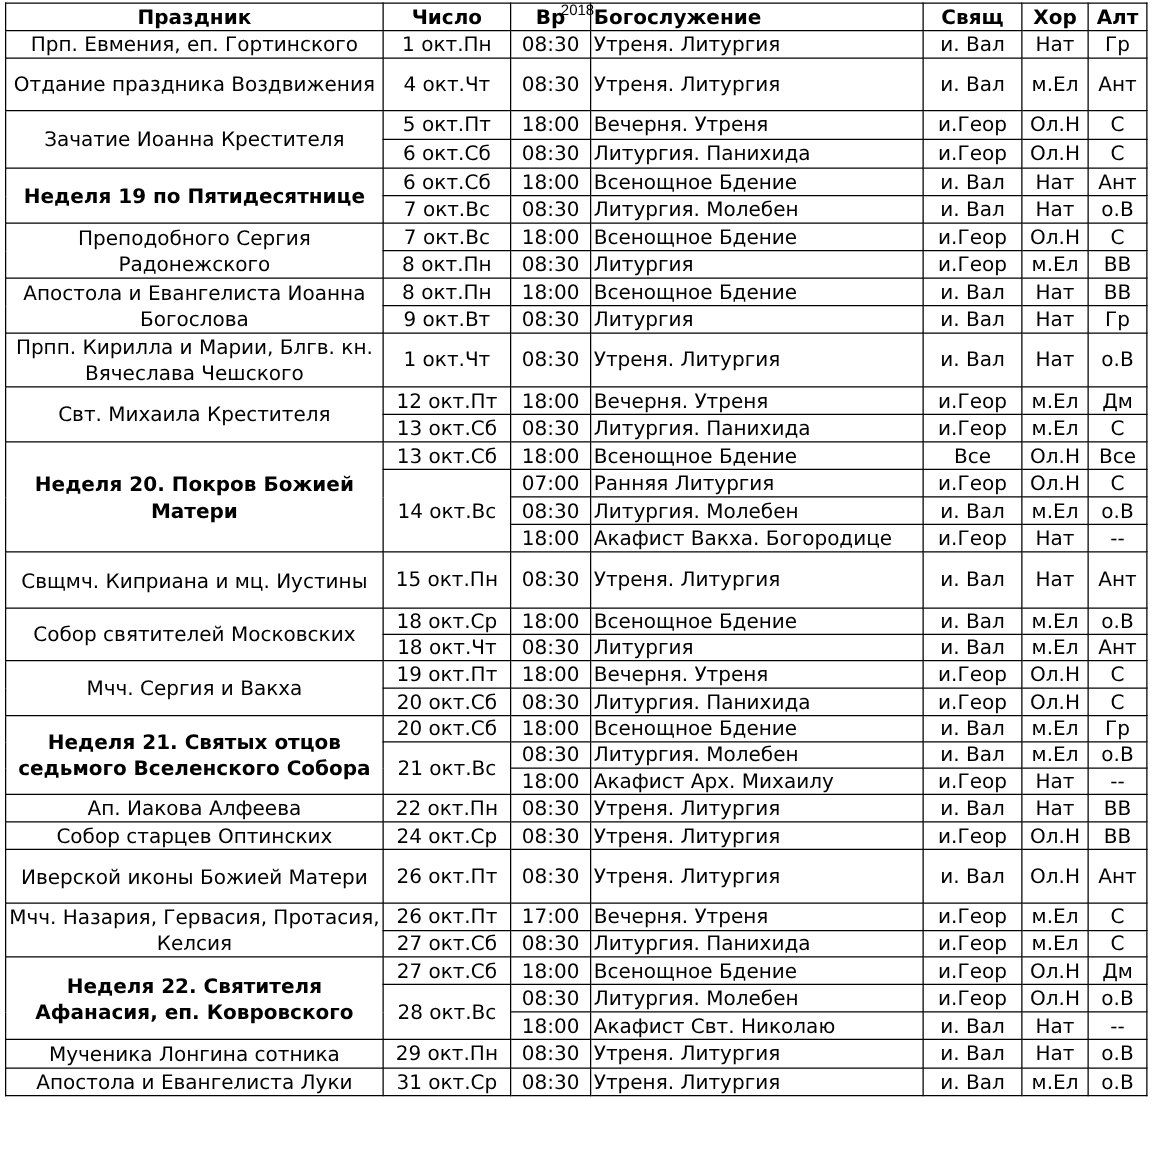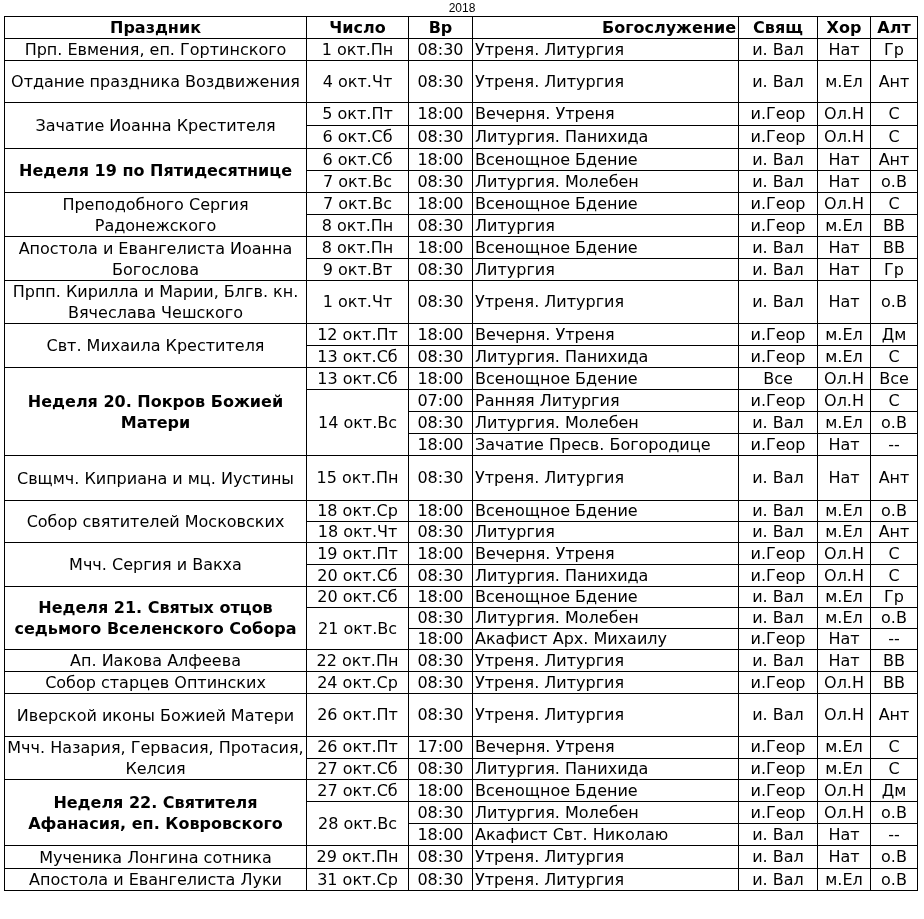--- a/index.html
+++ b/index.html
@@ -1,20 +1,20 @@
 <!DOCTYPE html>
 <html><head>
 <meta charset="utf-8">
 <style>
   html, body { margin:0; padding:0; background:#ffffff; }
   body { width:924px; height:919px; position:relative; overflow:hidden;
          font-family:"DejaVu Sans", sans-serif; color:#000; }
   .year { position:absolute; top:1px; left:0; width:924px; text-align:center;
           font-family:"Liberation Sans", sans-serif; font-size:12px; line-height:14px; }
-  table { position:absolute; top:16px; left:4px; border-collapse:collapse;
+  table { position:absolute; top:2px; left:4px; border-collapse:collapse;
           table-layout:fixed; width:913px; }
   td, th { border:1.6px solid #000; padding:0 2px; font-size:16px; line-height:20px;
            white-space:nowrap; overflow:hidden; vertical-align:middle; }
   th { font-weight:bold; height:21px; }
   td.c { text-align:center; }
   td.l { text-align:left; padding-left:2px; }
   td.feast { text-align:center; white-space:normal; line-height:21px; }
   td.feast.bold { font-weight:bold; }
 </style>
 </head>
@@ -30,21 +30,21 @@
     <col style="width:266px">
     <col style="width:79px">
     <col style="width:53px">
     <col style="width:47px">
   </colgroup>
   <thead>
     <tr>
       <th>Праздник</th>
       <th>Число</th>
       <th>Вр</th>
-      <th style="text-align:right">Богослужение</th>
+      <th style="text-align:left">Богослужение</th>
       <th>Свящ</th>
       <th>Хор</th>
       <th>Алт</th>
     </tr>
   </thead>
   <tbody id="tbody">
       <tr>
         <td class="feast" rowspan="1">Прп. Евмения, еп. Гортинского</td>
         <td class="c" rowspan="1">1 окт.Пн</td>
         <td class="c" style="height: 20px;">08:30</td>
@@ -175,21 +175,21 @@
       </tr>
       <tr>
         <td class="c" style="height: 21px;">08:30</td>
         <td class="l" style="height: 21px;">Литургия. Молебен</td>
         <td class="c" style="height: 21px;">и. Вал</td>
         <td class="c" style="height: 21px;">м.Ел</td>
         <td class="c" style="height: 21px;">о.В</td>
       </tr>
       <tr>
         <td class="c" style="height: 21px;">18:00</td>
-        <td class="l" style="height: 21px;">Зачатие Пресв. Богородице</td>
+        <td class="l" style="height: 21px;">Акафист Вакха. Богородице</td>
         <td class="c" style="height: 21px;">и.Геор</td>
         <td class="c" style="height: 21px;">Нат</td>
         <td class="c" style="height: 21px;">--</td>
       </tr>
       <tr>
         <td class="feast" rowspan="1">Свщмч. Киприана и мц. Иустины</td>
         <td class="c" rowspan="1">15 окт.Пн</td>
         <td class="c" style="height: 44px;">08:30</td>
         <td class="l" style="height: 44px;">Утреня. Литургия</td>
         <td class="c" style="height: 44px;">и. Вал</td>

